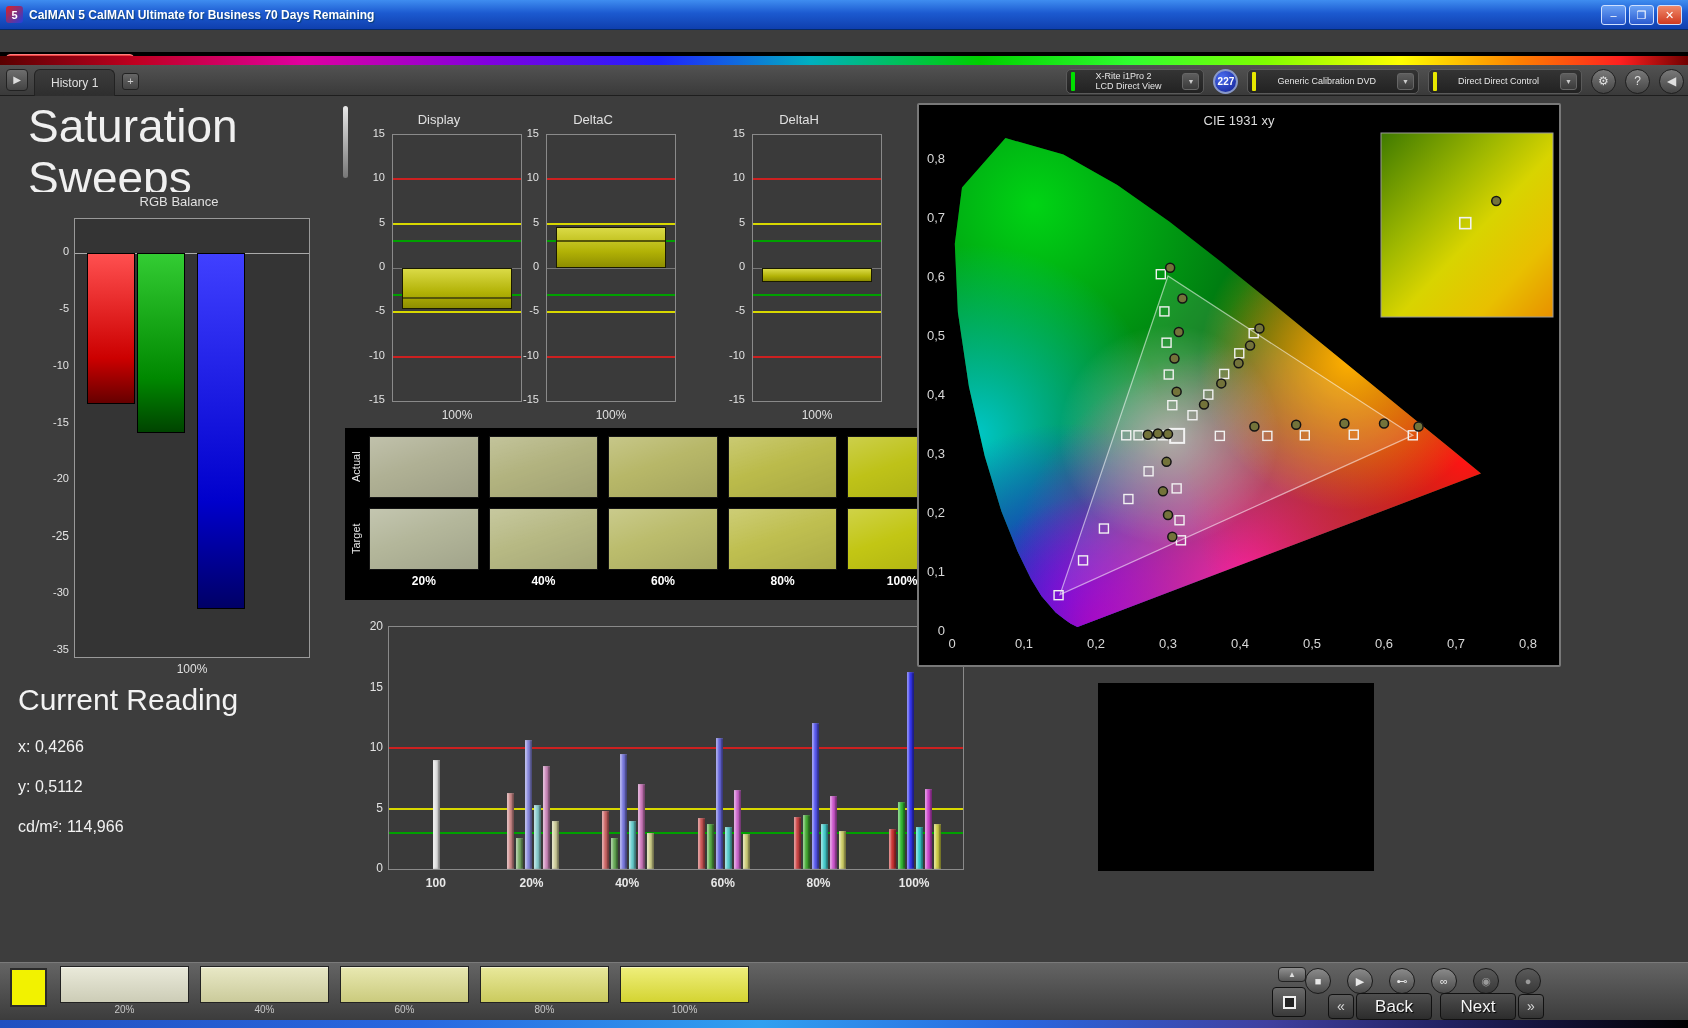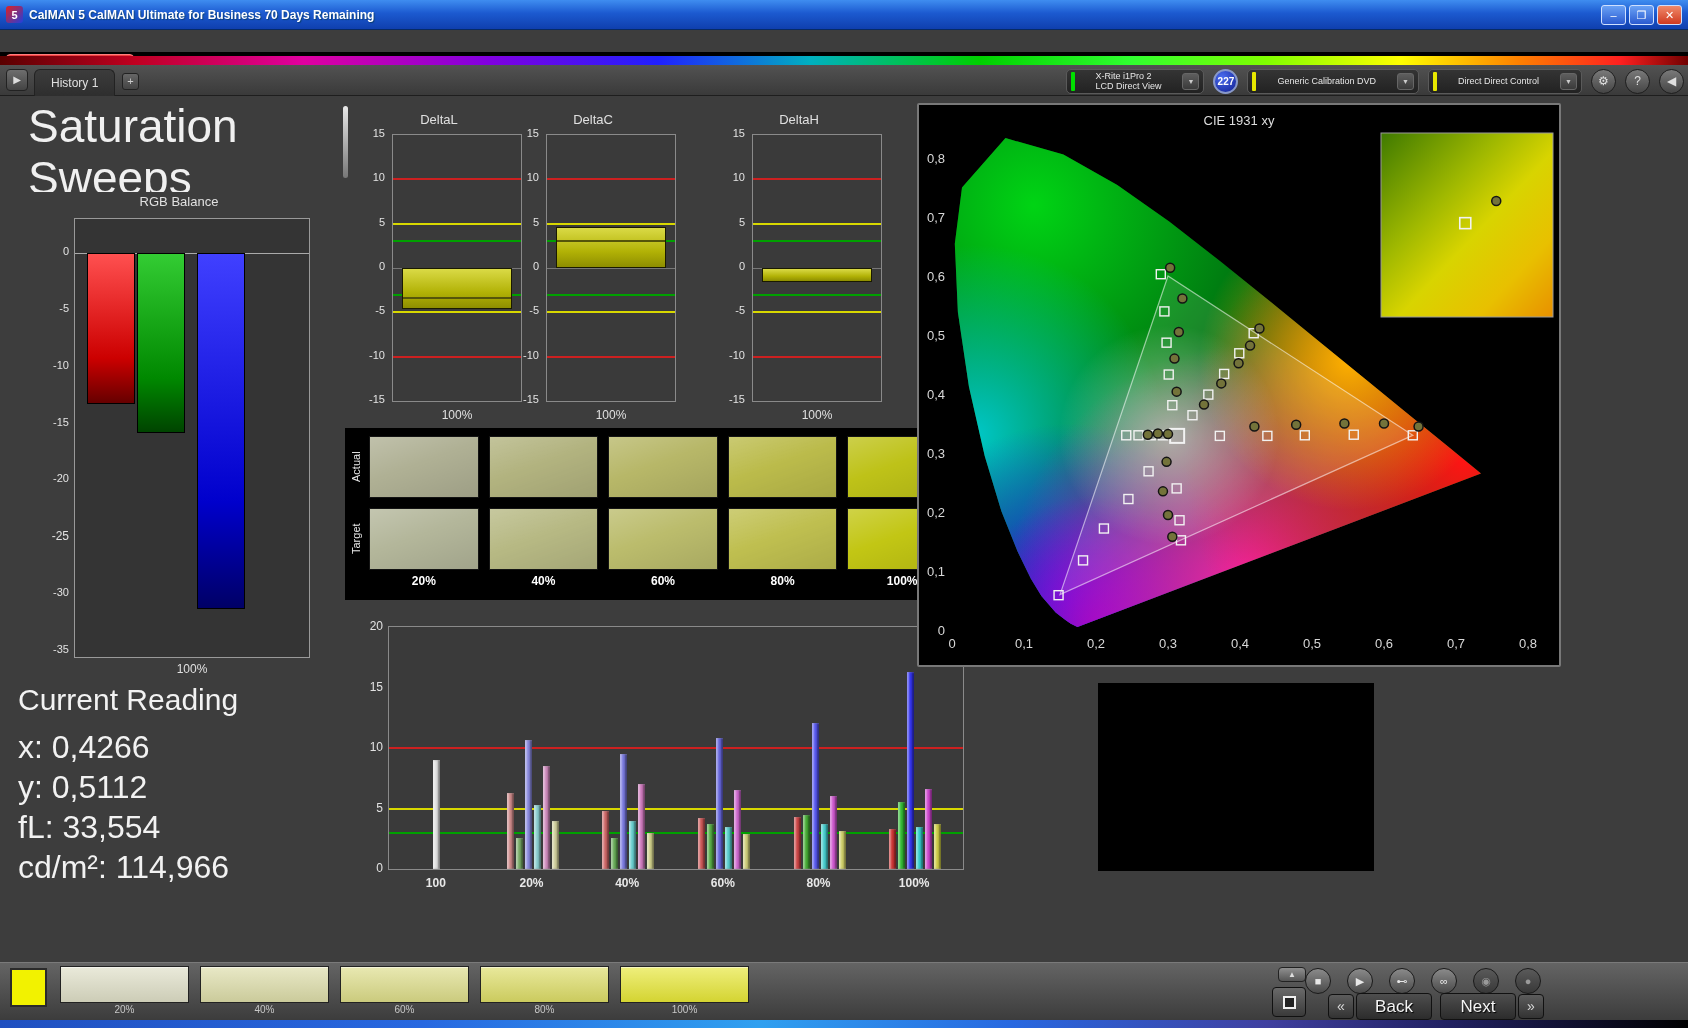--- a/index.html
+++ b/index.html
@@ -57,21 +57,21 @@
     background:linear-gradient(#e8e8e8,#777); }
 
   .rgb-panel { position:absolute; left:46px; top:194px; width:266px; height:486px; }
   .chart-title { position:absolute; left:0; top:0; width:100%; text-align:center; font-size:13px; color:#e0e0e0; }
   #rgb-ylabels { position:absolute; left:0; top:24px; width:26px; height:440px; }
   #rgb-plot { position:absolute; left:28px; top:24px; width:236px; height:440px; background:#343434; border:1px solid #999; }
   .rgb-xlabel { position:absolute; left:28px; top:468px; width:236px; text-align:center; font-size:12px; color:#e0e0e0; }
 
   .current-reading { position:absolute; left:18px; top:683px; width:320px; }
   .cr-title { font-size:30px; color:#f2f2f2; margin-bottom:10px; }
-  .cr-line { font-size:32px; color:#f2f2f2; line-height:40px; }
+  .cr-line { font-size:16px; color:#f2f2f2; line-height:40px; }
 
   
   .delta-panel { position:absolute; top:112px; width:178px; height:312px; }
   #p-deltaL { left:350px; } #p-deltaC { left:504px; } #p-deltaH { left:710px; }
   .delta-ylabels { position:absolute; left:6px; top:22px; width:32px; height:268px; }
   .delta-plot { position:absolute; left:42px; top:22px; width:130px; height:268px; background:#3a3a3a; border:1px solid #8a8a8a; }
   .delta-xlabel { position:absolute; left:42px; top:296px; width:130px; text-align:center; font-size:12px; color:#e0e0e0; }
 
   
   .swatch-panel { position:absolute; left:345px; top:428px; width:622px; height:172px; background:#000; }
@@ -208,26 +208,25 @@
       <div style="position: absolute; left: 62px; width: 48px; top: 34px; height: 179.669px; border: 1px solid rgb(0, 0, 0); background: linear-gradient(rgb(51, 204, 51), rgb(0, 136, 0) 70%, rgb(0, 68, 0));"></div>
       <div style="position: absolute; left: 122px; width: 48px; top: 34px; height: 355.926px; border: 1px solid rgb(0, 0, 0); background: linear-gradient(rgb(64, 64, 255), rgb(0, 0, 204) 70%, rgb(0, 0, 102));"></div>
     </div>
   <div class="rgb-xlabel">100%</div>
 </div>
 
 <div class="current-reading">
   <div class="cr-title">Current Reading</div>
   <div class="cr-line">x: 0,4266</div>
   <div class="cr-line">y: 0,5112</div>
-  <div class="cr-line">fL: 33,554</div>
   <div class="cr-line">cd/m²: 114,966</div>
 </div>
 
 <div class="delta-panel" id="p-deltaL">
-  <div class="chart-title">DeltaL</div>
+  <div class="chart-title">Display</div>
   <div class="delta-ylabels" id="deltaL-ylabels">
       <span style="position: absolute; right: 3px; top: -7px; font-size: 11px; color: rgb(226, 226, 226);">15</span>
       <span style="position: absolute; right: 3px; top: 37.3333px; font-size: 11px; color: rgb(226, 226, 226);">10</span>
       <span style="position: absolute; right: 3px; top: 81.6667px; font-size: 11px; color: rgb(226, 226, 226);">5</span>
       <span style="position: absolute; right: 3px; top: 126px; font-size: 11px; color: rgb(226, 226, 226);">0</span>
       <span style="position: absolute; right: 3px; top: 170.333px; font-size: 11px; color: rgb(226, 226, 226);">-5</span>
       <span style="position: absolute; right: 3px; top: 214.667px; font-size: 11px; color: rgb(226, 226, 226);">-10</span>
       <span style="position: absolute; right: 3px; top: 259px; font-size: 11px; color: rgb(226, 226, 226);">-15</span>
     </div>
   <div class="delta-plot" id="deltaL-plot">

